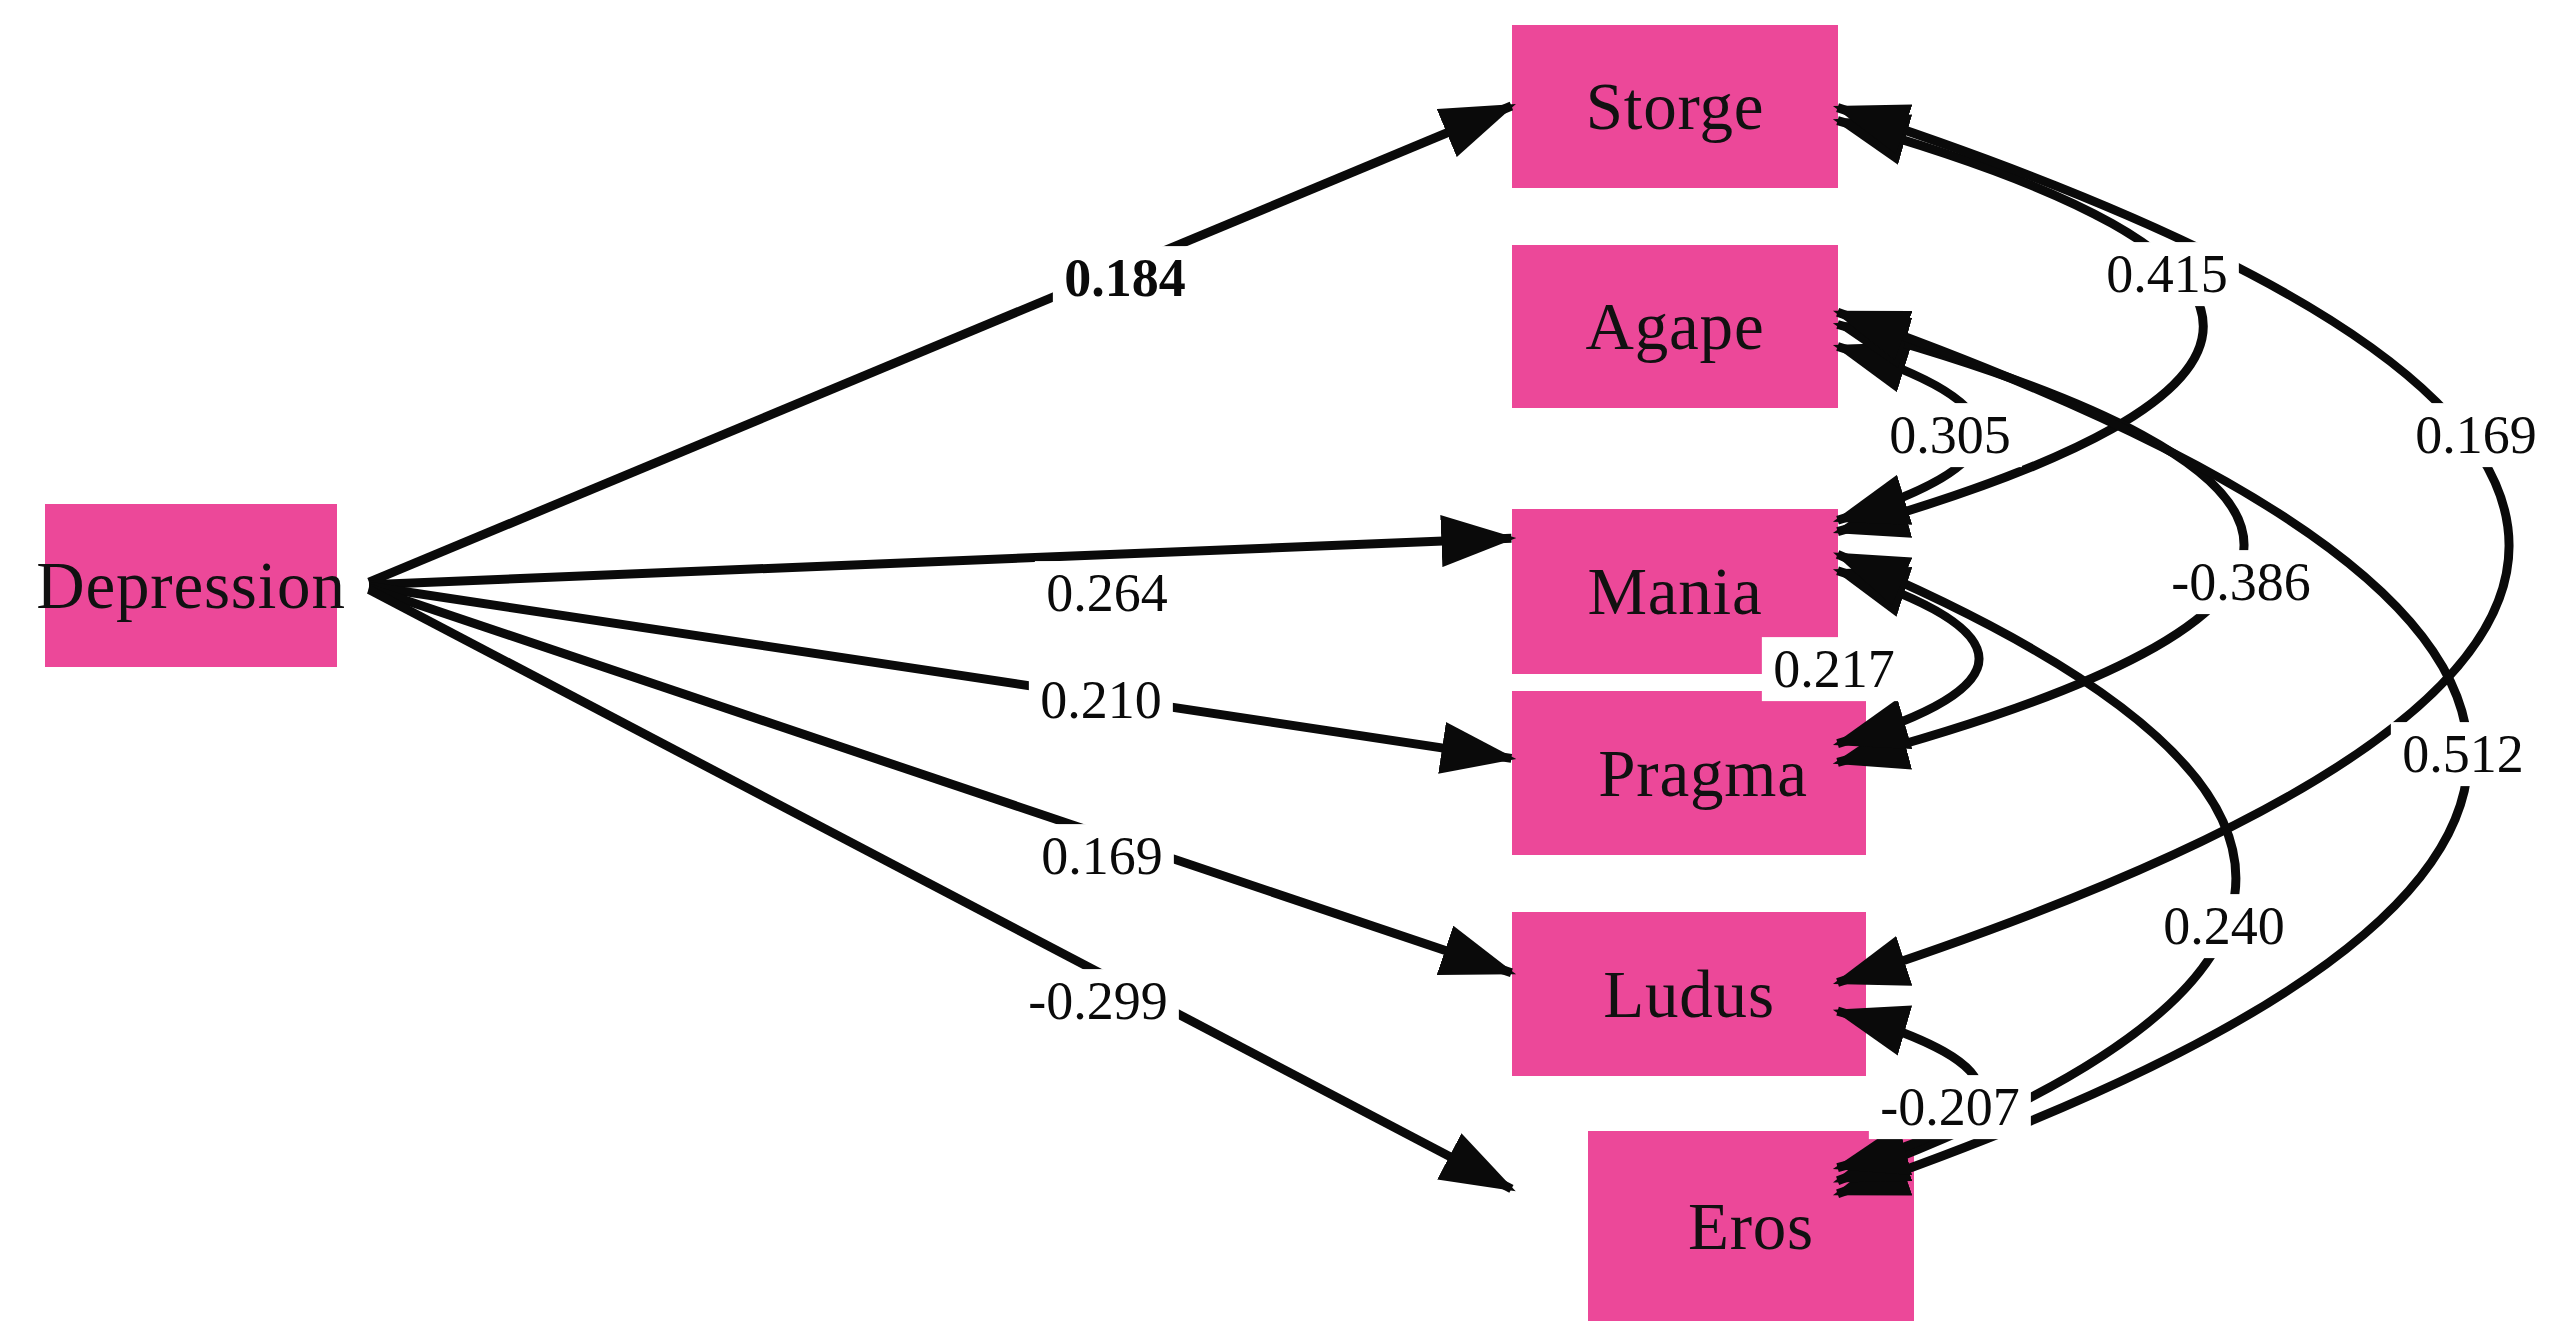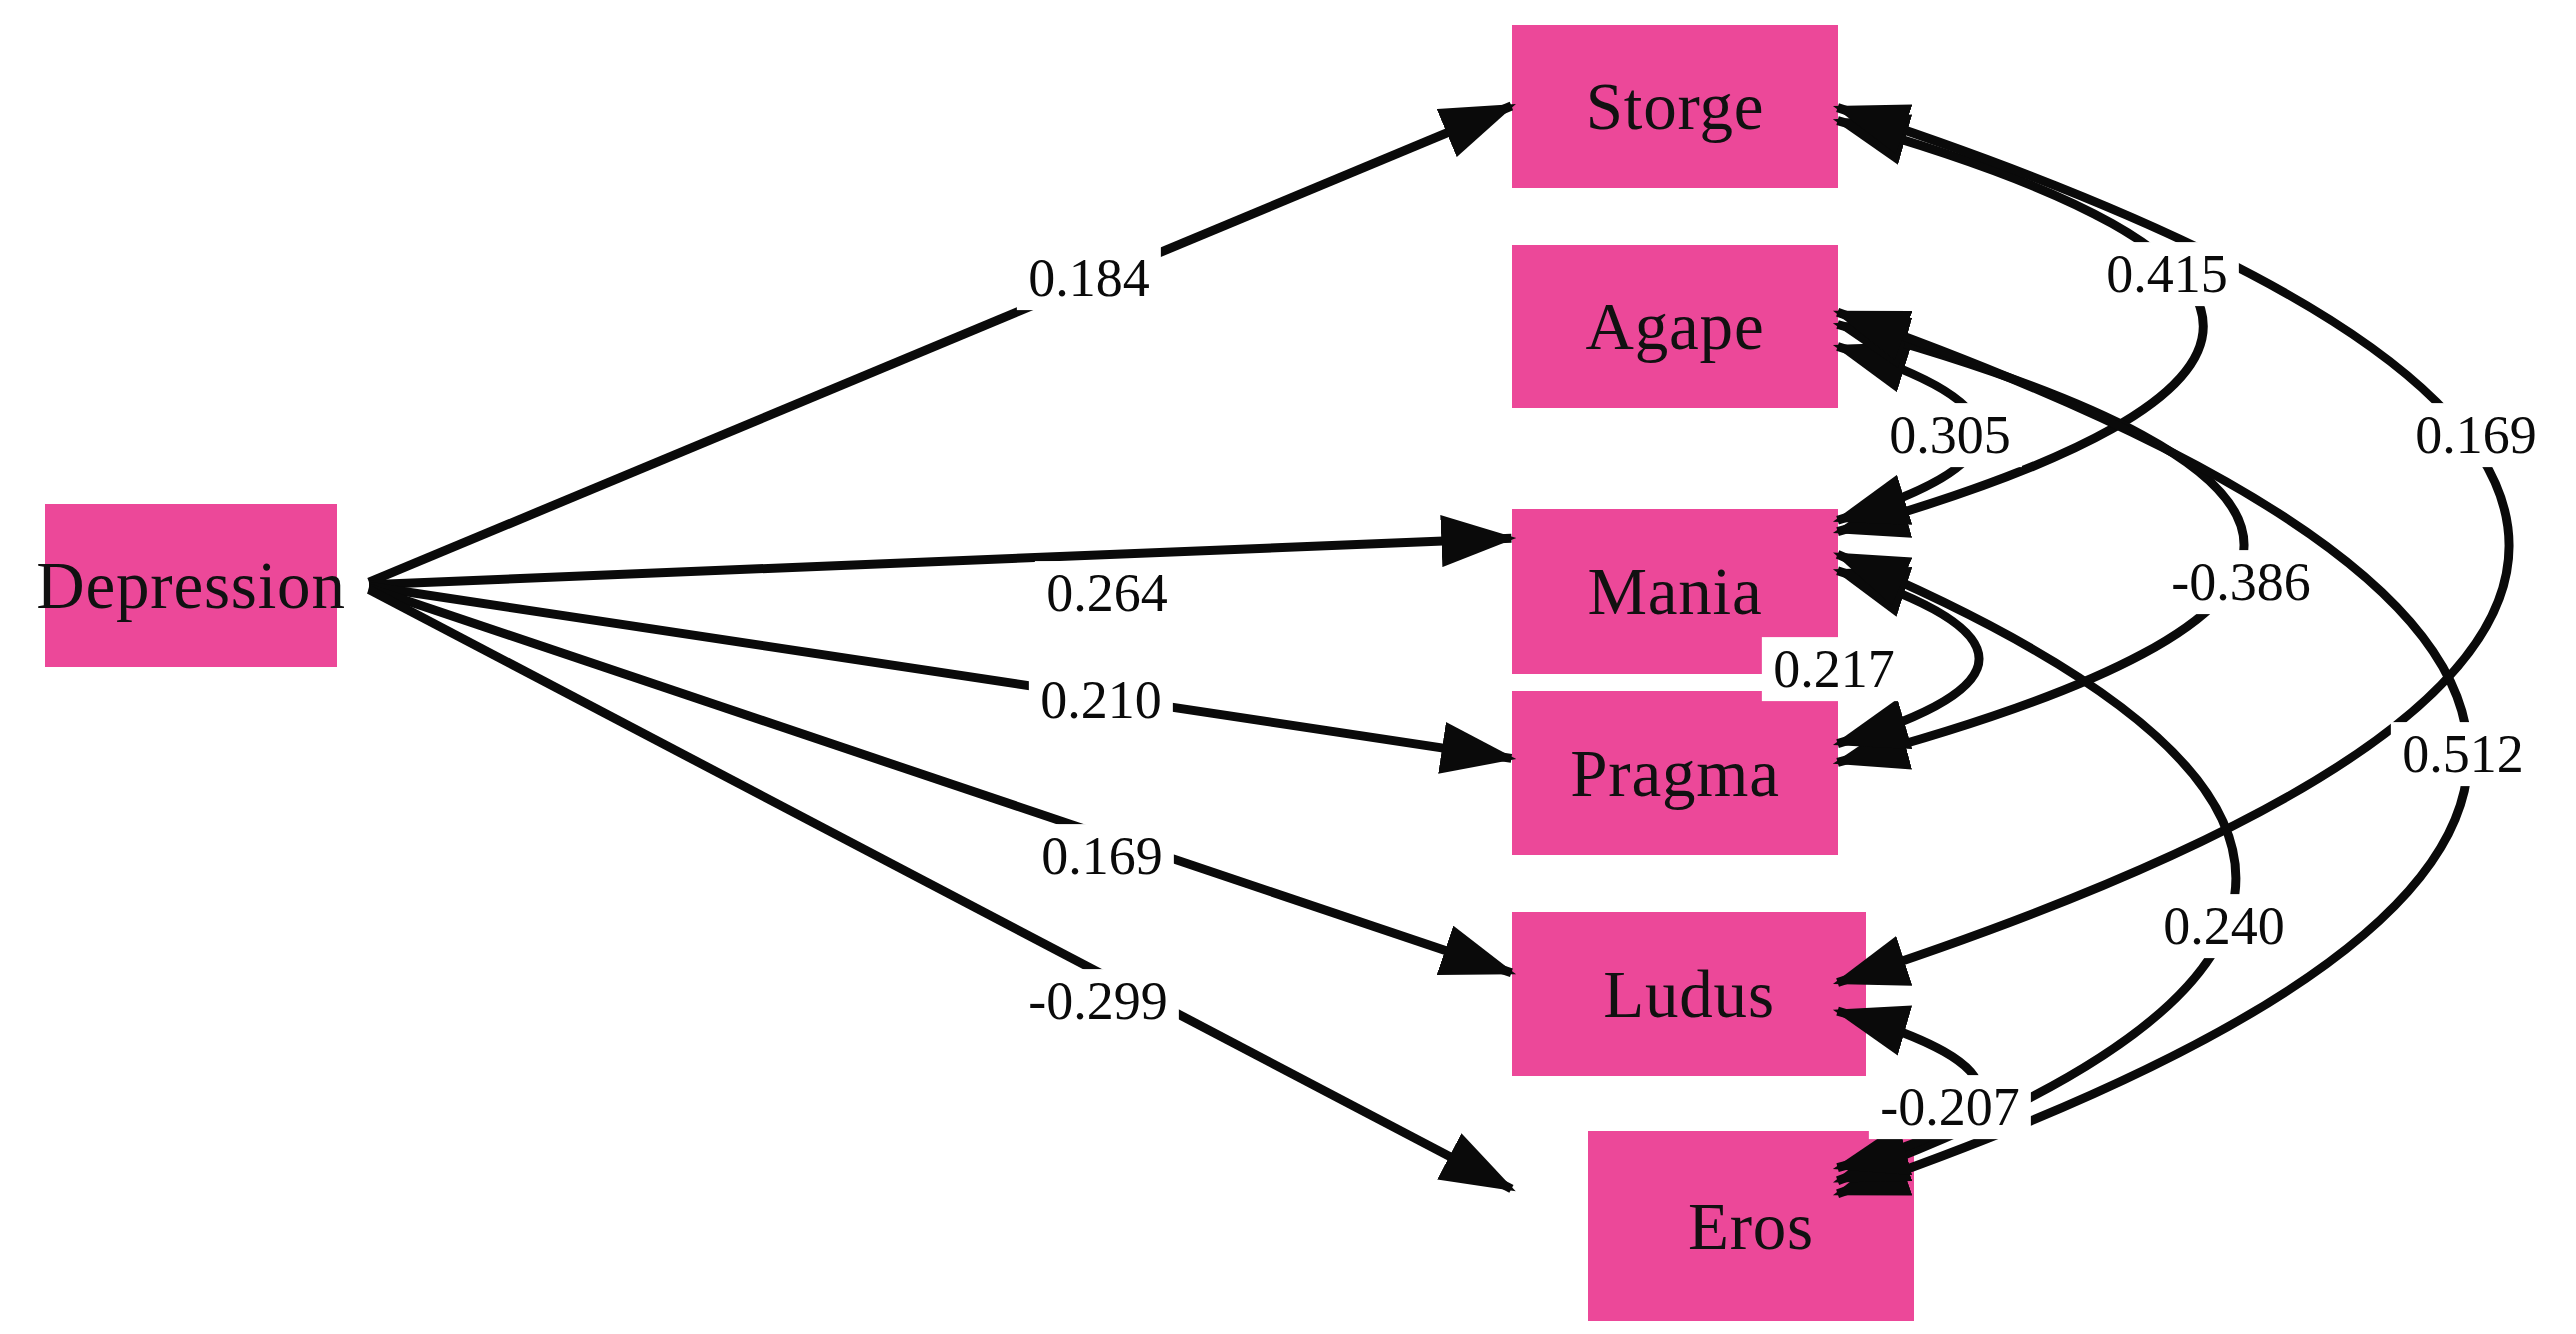--- a/index.html
+++ b/index.html
@@ -67,27 +67,27 @@
   </svg>
 
   <div class="node" style="left:45px;top:504px;width:292px;height:163px;">Depression</div>
 
   <div class="node" style="left:1512px;top:24.5px;width:326px;height:163px;">Storge</div>
 
   <div class="node" style="left:1512px;top:245px;width:326px;height:163px;">Agape</div>
 
   <div class="node" style="left:1512px;top:465px;width:326px;height:165px;margin-top:44px;">Mania</div>
 
-  <div class="node" style="left:1512px;top:691px;width:326px;height:164px;">Pragma</div>
+  <div class="node" style="left:1512px;top:691px;width:326px;height:164px;padding-left:28px;">Pragma</div>
 
   <div class="node" style="left:1512px;top:912px;width:354px;height:164px;">Ludus</div>
 
   <div class="node" style="left:1588px;top:1131px;width:326px;height:190px;">Eros</div>
 
-  <div class="coef" style="left:1089px;top:278px;">0.184</div>
+  <div class="coef" style="left:1125px;top:278px;font-weight:bold;">0.184</div>
   <div class="coef" style="left:1107px;top:569px;margin-top:24px;">0.264</div>
   <div class="coef" style="left:1101px;top:700px;">0.210</div>
   <div class="coef" style="left:1102px;top:856px;">0.169</div>
   <div class="coef" style="left:1098px;top:1001px;">-0.299</div>
 
   <div class="coef" style="left:2167px;top:274px;">0.415</div>
   <div class="coef" style="left:2476px;top:435px;">0.169</div>
   <div class="coef" style="left:1950px;top:435px;">0.305</div>
   <div class="coef" style="left:2241px;top:582px;">-0.386</div>
   <div class="coef" style="left:2463px;top:754px;">0.512</div>

